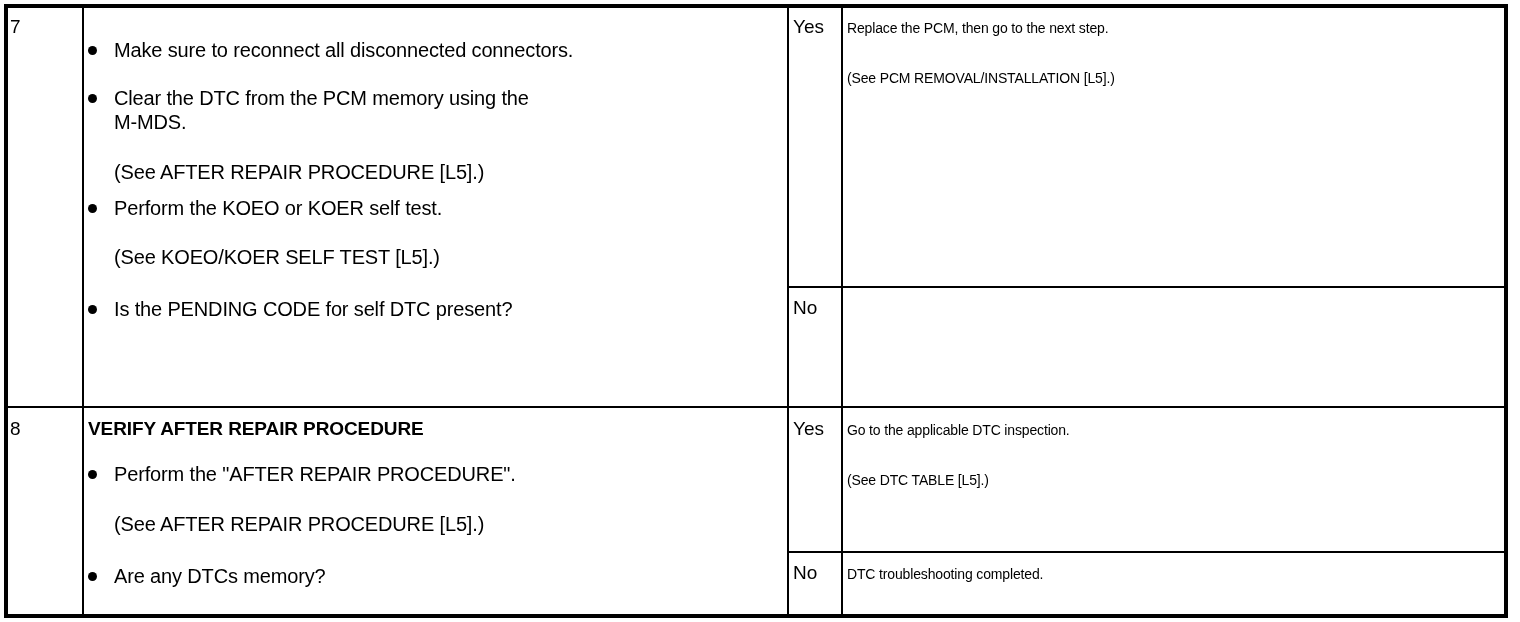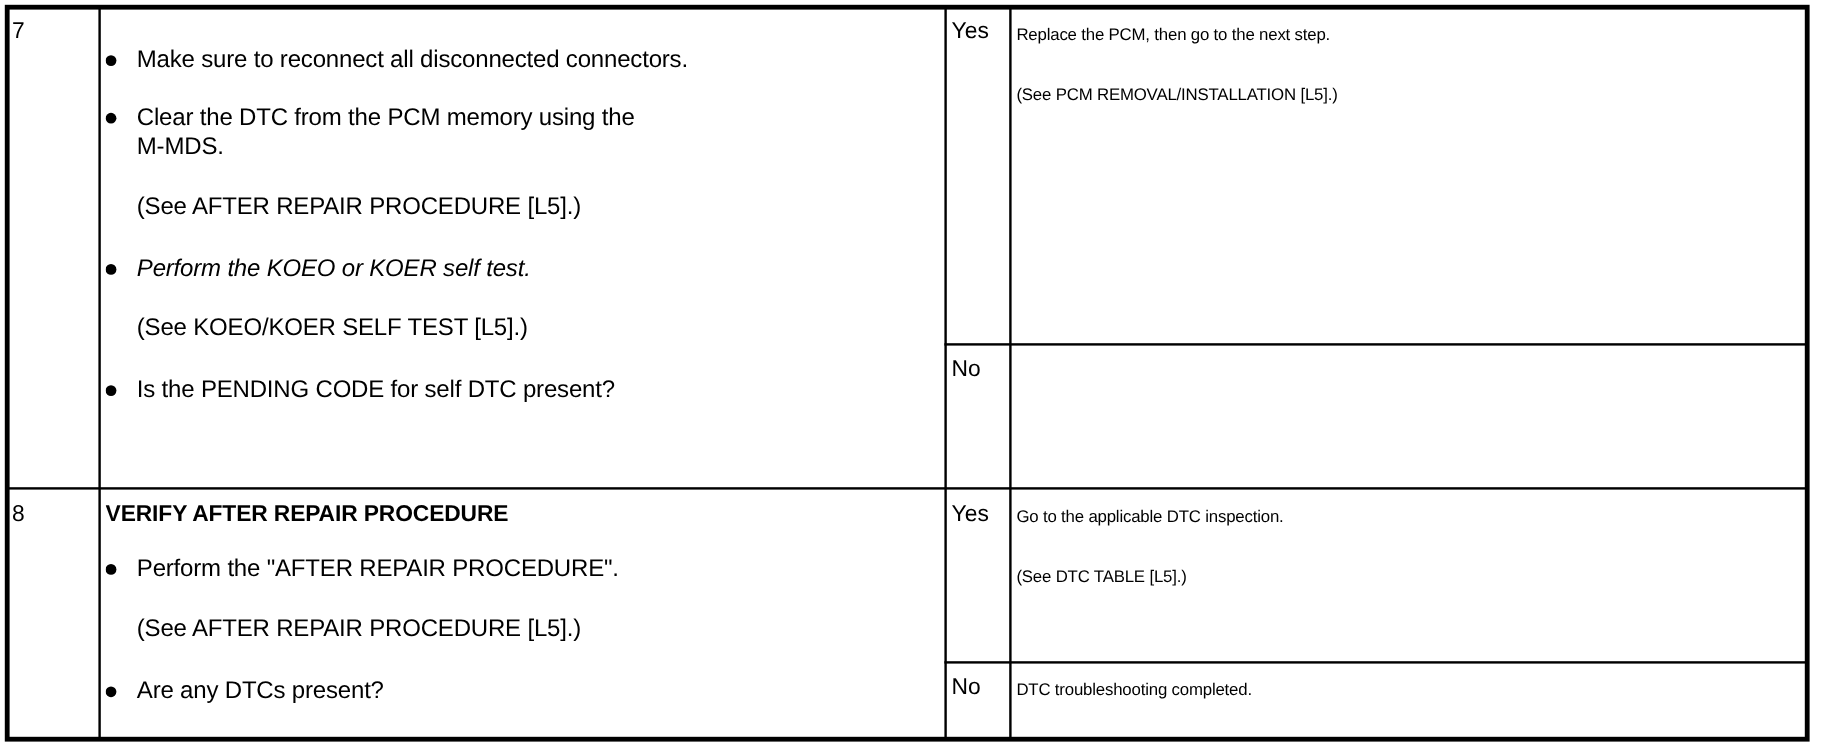--- a/index.html
+++ b/index.html
@@ -117,21 +117,21 @@
       </div>
 
       <div class="bullet-item" style="margin-bottom:0px;">
         <span class="bullet-dot"></span>
         <span>Clear the DTC from the PCM memory using the</span>
       </div>
       <div class="note-line">M-MDS.</div>
 
       <div class="note-line" style="margin-top:26px;">(See AFTER REPAIR PROCEDURE [L5].)</div>
 
-      <div class="bullet-item" style="margin-top:28px;font-style:italic;">
+      <div class="bullet-item" style="margin-top:12px;">
         <span class="bullet-dot"></span>
         <span>Perform the KOEO or KOER self test.</span>
       </div>
 
       <div class="note-line" style="margin-top:25px;">(See KOEO/KOER SELF TEST [L5].)</div>
 
       <div class="bullet-item" style="margin-top:28px;">
         <span class="bullet-dot"></span>
         <span>Is the PENDING CODE for self DTC present?</span>
       </div>
@@ -154,21 +154,21 @@
     <div class="body-text" style="margin-top:22px;">
       <div class="bullet-item">
         <span class="bullet-dot"></span>
         <span>Perform the "AFTER REPAIR PROCEDURE".</span>
       </div>
 
       <div class="note-line" style="margin-top:26px;">(See AFTER REPAIR PROCEDURE [L5].)</div>
 
       <div class="bullet-item" style="margin-top:28px;">
         <span class="bullet-dot"></span>
-        <span>Are any DTCs present?</span>
+        <span>Are any DTCs memory?</span>
       </div>
     </div>
   </div>
 
   <div class="cell yn-label" style="left:793px; top:418px; width:44px;">Yes</div>
   <div class="cell action-text" style="left:847px; top:418px; width:650px; height:126px;">
     <div>Go to the applicable DTC inspection.</div>
     <div style="margin-top:26px;">(See DTC TABLE [L5].)</div>
   </div>
 

